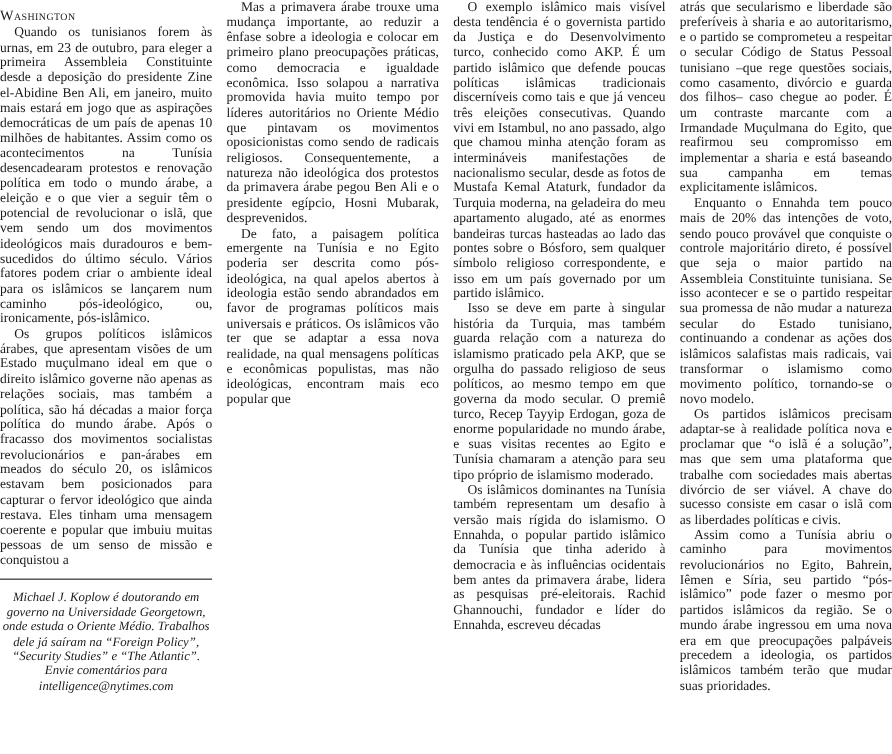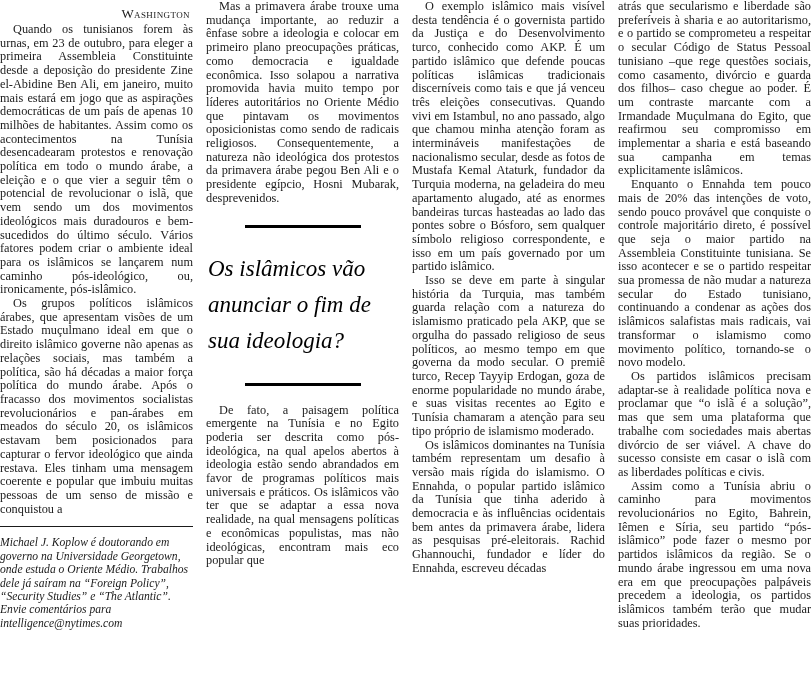--- a/index.html
+++ b/index.html
@@ -22,37 +22,36 @@
     overflow: hidden;
     font-size: 12.3px;
     line-height: 13.7px;
     text-align: justify;
     hyphens: auto;
     -webkit-hyphens: auto;
   }
   .dateline {
     font-variant-caps: small-caps;
     letter-spacing: 0.4px;
-    text-align: right;
     font-size: 13px;
     line-height: 15px;
     padding: 6px 3px 2px 0;
   }
   p.para { margin: 0; }
   p.indent { text-indent: 13px; }
   .bio-rule {
     border: 0;
     border-top: 1px solid #1a1a1a;
     margin: 10px 0 9px 0;
   }
   .bio {
     font-style: italic;
     font-size: 11.6px;
     line-height: 13.4px;
-    text-align: left;
+    text-align: center;
     font-family: Liberation Serif, serif;
   }
   .pullquote {
     margin: 19px 0 18px 0;
   }
   .pq-rule {
     border: 0;
     border-top: 3px solid #000000;
     width: 116px;
     margin: 0 auto;
@@ -75,25 +74,20 @@
   <div class="col">
     <div class="dateline">Washington</div>
     <p class="para indent">Quando os tunisianos forem às urnas, em 23 de outubro, para eleger a primeira Assembleia Constituinte desde a deposição do presidente Zine el-Abidine Ben Ali, em janeiro, muito mais estará em jogo que as aspirações democráticas de um país de apenas 10 milhões de habitantes. Assim como os acontecimentos na Tunísia desencadearam protestos e renovação política em todo o mundo árabe, a eleição e o que vier a seguir têm o potencial de revolucionar o islã, que vem sendo um dos movimentos ideológicos mais duradouros e bem-sucedidos do último século. Vários fatores podem criar o ambiente ideal para os islâmicos se lançarem num caminho pós-ideológico, ou, ironicamente, pós-islâmico.</p>
     <p class="para indent">Os grupos políticos islâmicos árabes, que apresentam visões de um Estado muçulmano ideal em que o direito islâmico governe não apenas as relações sociais, mas também a política, são há décadas a maior força política do mundo árabe. Após o fracasso dos movimentos socialistas revolucionários e pan-árabes em meados do século 20, os islâmicos estavam bem posicionados para capturar o fervor ideológico que ainda restava. Eles tinham uma mensagem coerente e popular que imbuiu muitas pessoas de um senso de missão e conquistou a</p>
     <hr class="bio-rule">
     <p class="bio">Michael J. Koplow é doutorando em governo na Universidade Georgetown, onde estuda o Oriente Médio. Trabalhos dele já saíram na “Foreign Policy”, “Security Studies” e “The Atlantic”. Envie comentários para intelligence@nytimes.com</p>
   </div>
 
   <div class="col">
     <p class="para indent">Mas a primavera árabe trouxe uma mudança importante, ao reduzir a ênfase sobre a ideologia e colocar em primeiro plano preocupações práticas, como democracia e igualdade econômica. Isso solapou a narrativa promovida havia muito tempo por líderes autoritários no Oriente Médio que pintavam os movimentos oposicionistas como sendo de radicais religiosos. Consequentemente, a natureza não ideológica dos protestos da primavera árabe pegou Ben Ali e o presidente egípcio, Hosni Mubarak, desprevenidos.</p>
-    <div class="pullquote">
-      <hr class="pq-rule">
-      <div class="pq-text">Os islâmicos vão anunciar o fim de sua ideologia?</div>
-      <hr class="pq-rule">
-    </div>
     <p class="para indent">De fato, a paisagem política emergente na Tunísia e no Egito poderia ser descrita como pós-ideológica, na qual apelos abertos à ideologia estão sendo abrandados em favor de programas políticos mais universais e práticos. Os islâmicos vão ter que se adaptar a essa nova realidade, na qual mensagens políticas e econômicas populistas, mas não ideológicas, encontram mais eco popular que</p>
   </div>
 
   <div class="col">
     <p class="para indent">O exemplo islâmico mais visível desta tendência é o governista partido da Justiça e do Desenvolvimento turco, conhecido como AKP. É um partido islâmico que defende poucas políticas islâmicas tradicionais discerníveis como tais e que já venceu três eleições consecutivas. Quando vivi em Istambul, no ano passado, algo que chamou minha atenção foram as intermináveis manifestações de nacionalismo secular, desde as fotos de Mustafa Kemal Ataturk, fundador da Turquia moderna, na geladeira do meu apartamento alugado, até as enormes bandeiras turcas hasteadas ao lado das pontes sobre o Bósforo, sem qualquer símbolo religioso correspondente, e isso em um país governado por um partido islâmico.</p>
     <p class="para indent">Isso se deve em parte à singular história da Turquia, mas também guarda relação com a natureza do islamismo praticado pela AKP, que se orgulha do passado religioso de seus políticos, ao mesmo tempo em que governa da modo secular. O premiê turco, Recep Tayyip Erdogan, goza de enorme popularidade no mundo árabe, e suas visitas recentes ao Egito e Tunísia chamaram a atenção para seu tipo próprio de islamismo moderado.</p>
     <p class="para indent">Os islâmicos dominantes na Tunísia também representam um desafio à versão mais rígida do islamismo. O Ennahda, o popular partido islâmico da Tunísia que tinha aderido à democracia e às influências ocidentais bem antes da primavera árabe, lidera as pesquisas pré-eleitorais. Rachid Ghannouchi, fundador e líder do Ennahda, escreveu décadas</p>
   </div>
 
   <div class="col">

